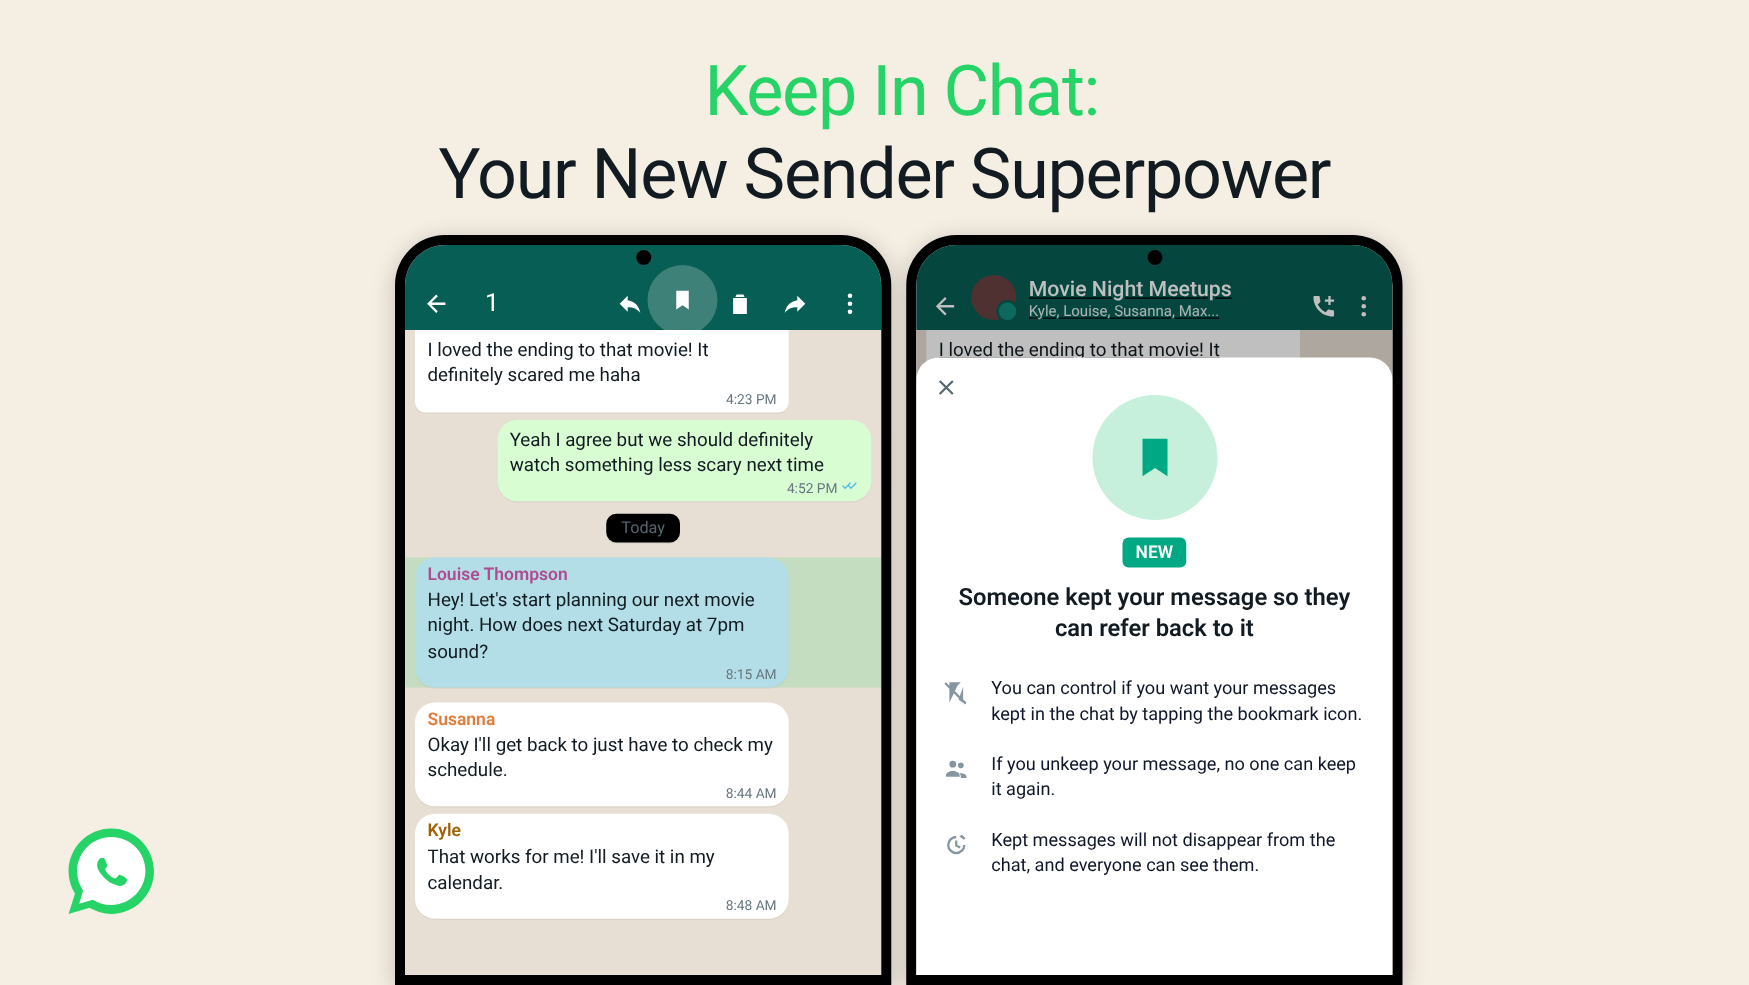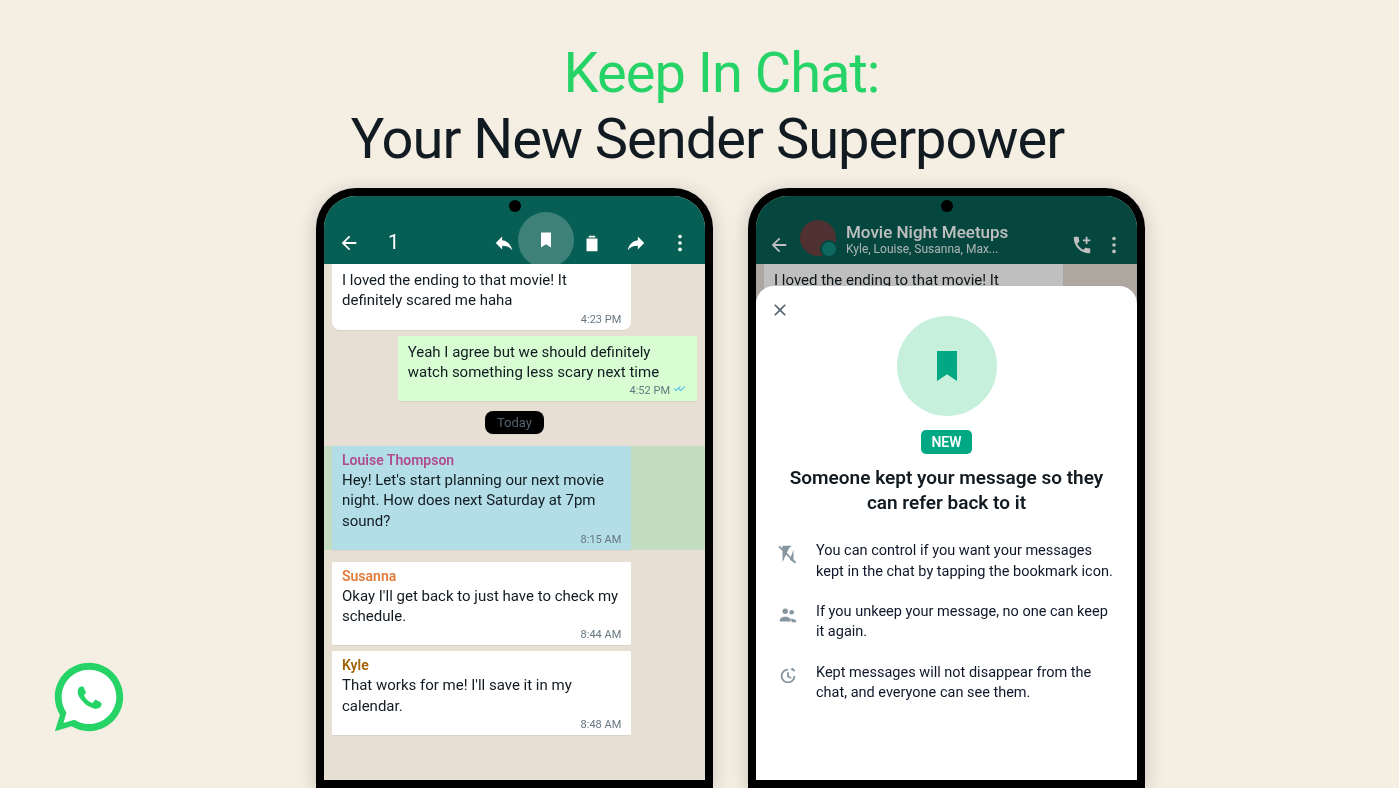--- a/index.html
+++ b/index.html
@@ -45,21 +45,21 @@
     position: absolute;
     bottom: 0;
     width: 397px;
     height: 600px;
     border-radius: 40px 40px 0 0;
     background: #000;
     padding: 8px;
     box-shadow: 0 4px 20px rgba(0,0,0,.2);
   }
   .phone.left { left: 316px; }
-  .phone.right { left: 748px; }
+  .phone.right { left: 725px; text-decoration: underline; }
   .phone-inner {
     width: 100%;
     height: 100%;
     border-radius: 32px 32px 0 0;
     overflow: hidden;
     position: relative;
     background: #e7dfd4;
   }
   .camera-dot {
     position: absolute;
@@ -109,21 +109,21 @@
 
   
   .chat-body {
     height: calc(100% - 68px);
     padding: 0 8px 8px;
     background: #e7dfd4;
     position: relative;
   }
   .msg {
     background: #fff;
-    border-radius: 1px;
+    border-radius: 16px;
     padding: 6px 10px 4px;
     margin: 6px 0;
     max-width: 82%;
     position: relative;
     box-shadow: 0 1px 0 rgba(0,0,0,.05);
   }
   .msg.in { margin-right: auto; }
   .msg.out {
     margin-left: auto;
     background: #d8fdd2;

